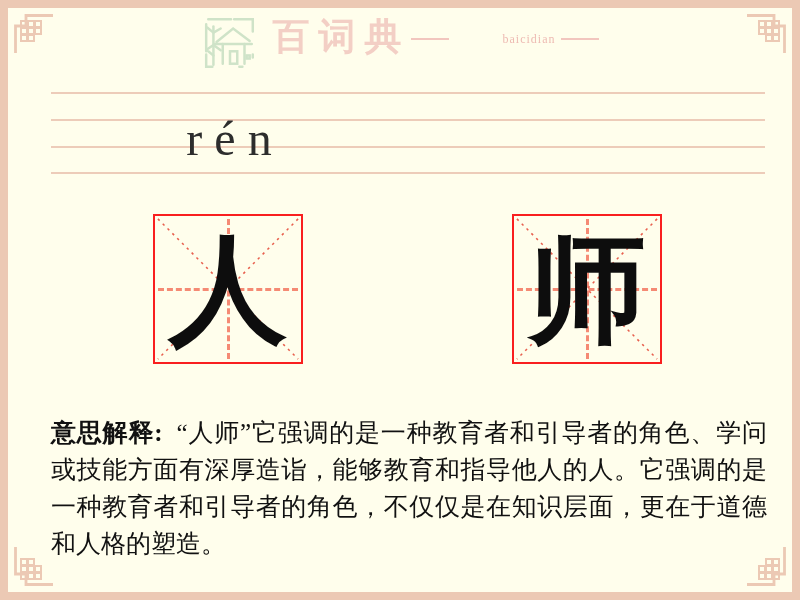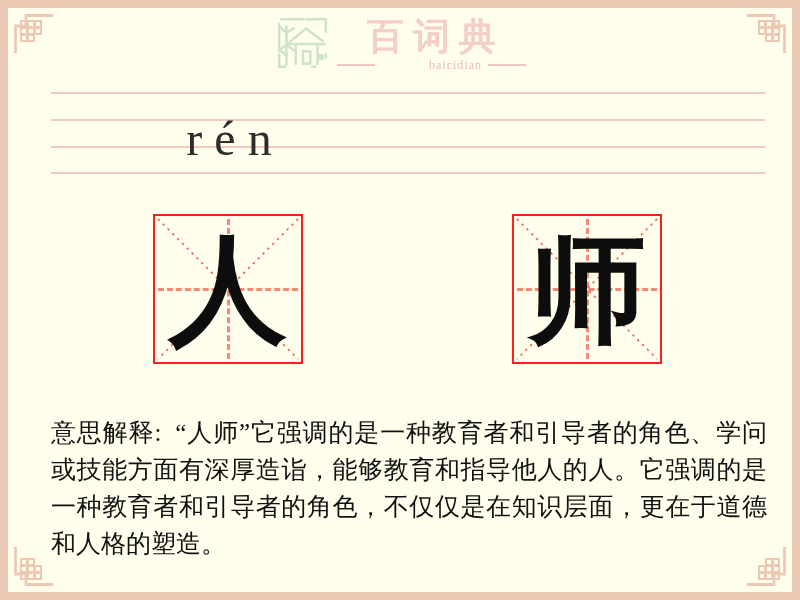--- a/index.html
+++ b/index.html
@@ -12,21 +12,21 @@
   
   .corner{position:absolute; width:42px; height:42px;}
   .corner svg{display:block; width:100%; height:100%;}
   .corner.tl{top:4px; left:4px;}
   .corner.tr{top:4px; right:4px; transform:scaleX(-1);}
   .corner.bl{bottom:4px; left:4px; transform:scaleY(-1);}
   .corner.br{bottom:4px; right:4px; transform:scale(-1,-1);}
   
   .logo{position:absolute; top:6px; left:0; right:0; display:flex; justify-content:center; align-items:flex-start; gap:5px;}
   .stamp{width:58px; height:58px;}
-  .logo-text{display:flex; flex-direction:column; align-items:center; margin-top:4px;}
+  .logo-text{display:flex; flex-direction:row; align-items:center; margin-top:4px;}
   .brand{font-size:37px; font-weight:bold; letter-spacing:9px; color:#f3cfc5; line-height:38px; text-indent:9px;}
   .brand-sub-row{display:flex; align-items:center; gap:6px; margin-top:3px;}
   .brand-sub-dash{width:38px; height:2px; background:#f2c6be;}
   .brand-sub{font-size:12px; color:#eebbb3; letter-spacing:1px; line-height:12px;padding-left:48px;}
   
   .rule{position:absolute; left:43px; width:714px; height:2px; background:#edccb9;}
   .rule.r1{top:84px;} .rule.r2{top:111px;} .rule.r3{top:138px;} .rule.r4{top:164px;}
   .pinyin{position:absolute; top:95px; width:152px; text-align:center;
           font-size:48px; line-height:48px; color:#2d2d2d; white-space:nowrap;margin-top:12px;}
   .pinyin.p0{left:145px;}
@@ -37,21 +37,21 @@
   .charbox.c1{left:504px; top:206px;}
   .guide-v{position:absolute; top:3px; bottom:3px; left:50%; margin-left:-1px; border-left:3px dashed #f58a74;}
   .guide-h{position:absolute; left:3px; right:3px; top:50%; margin-top:-1px; border-top:3px dashed #f58a74;}
   .diag{position:absolute; inset:0; width:100%; height:100%;}
   .glyph{position:absolute; inset:0; display:flex; align-items:center; justify-content:center;
          font-size:118px; line-height:118px; color:#0d0d0d; font-weight:bold;
          font-family:"DejaVu Serif","Liberation Serif",serif;}
   
   .definition{position:absolute; left:43px; top:406px; width:716px;
               font-size:25px; line-height:37px; color:#111; text-align:justify;}
-  .definition b{font-weight:normal; margin-right:14px;}
+  .definition b{font-weight:bold; margin-right:14px;}
 </style>
 </head>
 <body>
 
 <div class="card">
 
   <div class="corner tl">
     <svg viewBox="0 0 42 42">
       <g fill="none" stroke="#ecc9b4" stroke-width="2.8">
         <path d="M41 3.5 H14 V14 H3.5 V41"></path>

